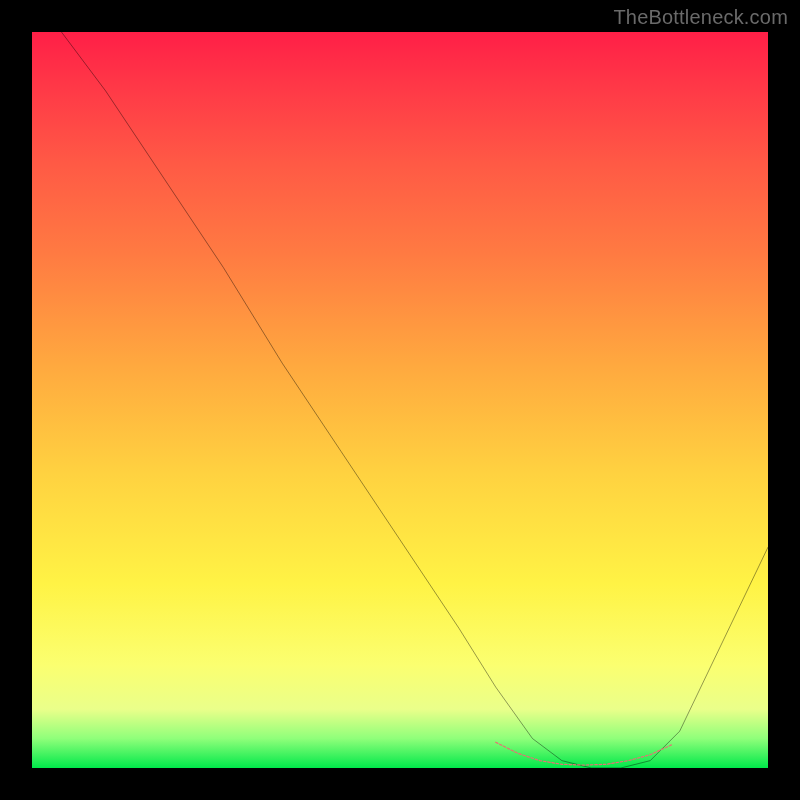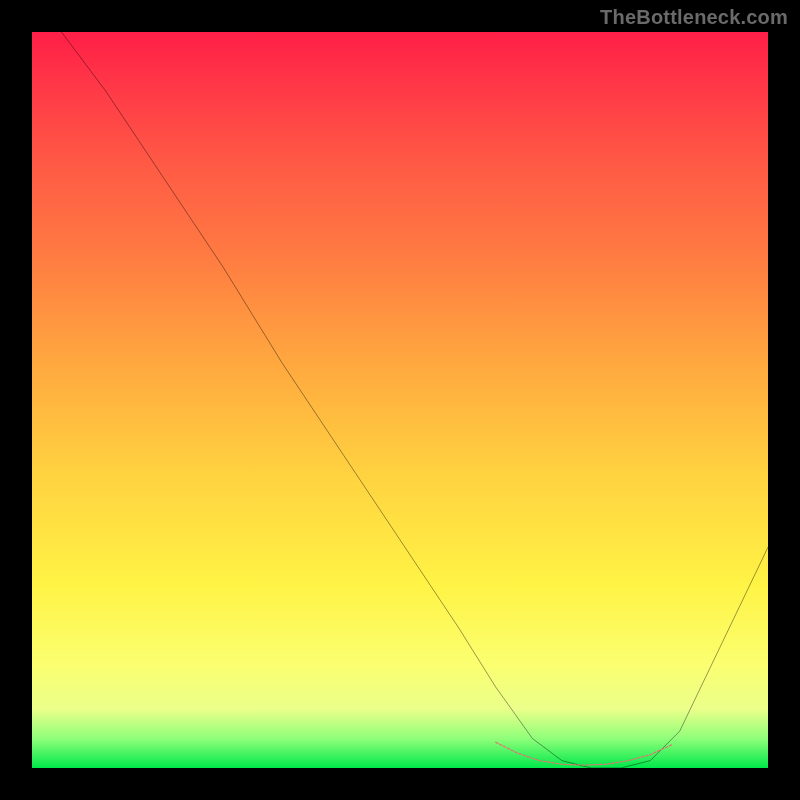--- a/index.html
+++ b/index.html
@@ -44,21 +44,21 @@
     top: 0;
     width: 736px;
     height: 736px;
   }
   .watermark {
     position: absolute;
     top: 6px;
     right: 12px;
     color: #6a6a6a;
     font-size: 20px;
-    font-weight: 700;
+    font-weight: 400;
     letter-spacing: 0.2px;
     user-select: none;
   }
 </style>
 </head>
 <body>
 
 <div class="wrap">
   <div class="watermark">TheBottleneck.com</div>
   <div class="plot">

